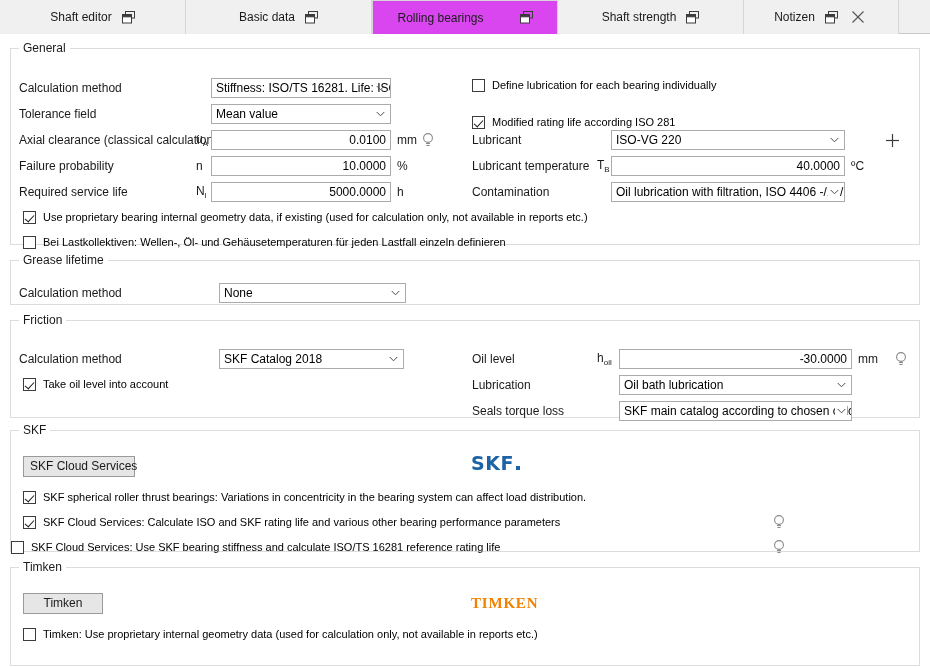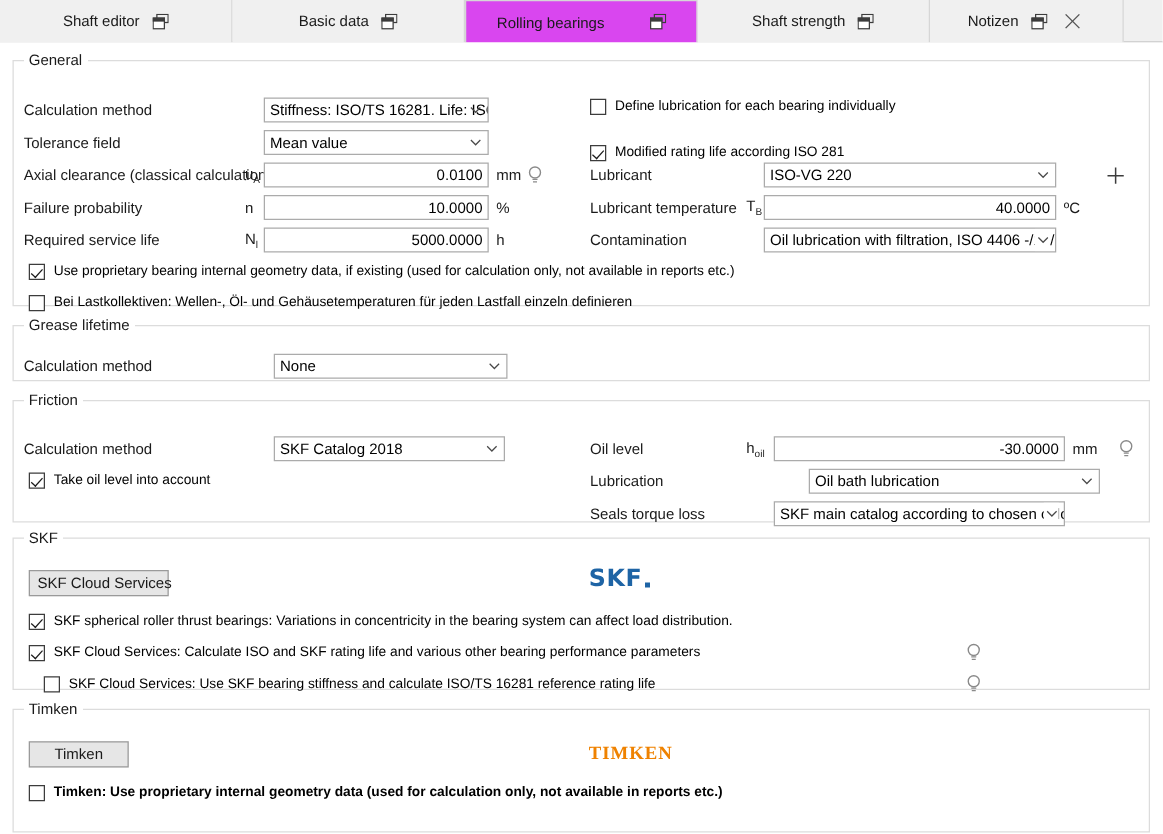--- a/index.html
+++ b/index.html
@@ -396,21 +396,21 @@
       <span class="unit" style="width:30px; padding-left:6px">mm</span>
       <span class="bulb" style="margin-left:12px">
         <svg viewBox="0 0 14 16" width="14" height="16">
             <circle cx="7" cy="6" r="4.4" fill="none" stroke="#8a8a8a" stroke-width="1.1"></circle>
             <line x1="5" y1="11.5" x2="9" y2="11.5" stroke="#8a8a8a" stroke-width="1.1"></line>
             <line x1="5.4" y1="13.5" x2="8.6" y2="13.5" stroke="#8a8a8a" stroke-width="1.1"></line>
           </svg>
       </span>
     </div>
 
-    <div class="row" style="left:461px; top:48px;gap:28px;">
+    <div class="row" style="left:461px; top:48px;">
       <span class="lbl" style="width:147px">Lubrication</span>
       <span class="combo" style="width:233px">
         <span>Oil bath lubrication</span>
         <span class="arrow">
           <svg viewBox="0 0 10 6" width="9" height="6">
               <polyline points="0.8,0.8 5,5 9.2,0.8" fill="none" stroke="#4a4a4a" stroke-width="1.1"></polyline>
             </svg>
         </span>
       </span>
     </div>
@@ -456,21 +456,21 @@
     <div class="row" style="left:761px; top:77px;">
       <span class="bulb">
         <svg viewBox="0 0 14 16" width="14" height="16">
             <circle cx="7" cy="6" r="4.4" fill="none" stroke="#8a8a8a" stroke-width="1.1"></circle>
             <line x1="5" y1="11.5" x2="9" y2="11.5" stroke="#8a8a8a" stroke-width="1.1"></line>
             <line x1="5.4" y1="13.5" x2="8.6" y2="13.5" stroke="#8a8a8a" stroke-width="1.1"></line>
           </svg>
       </span>
     </div>
 
-    <div class="row" style="left:24px; top:103px;">
+    <div class="row" style="left:0; top:103px;">
       <span class="cb">
         <span class="cbbox"></span>
         <span class="cbtext">SKF Cloud Services: Use SKF bearing stiffness and calculate ISO/TS 16281 reference rating life</span>
       </span>
     </div>
     <div class="row" style="left:761px; top:102px;">
       <span class="bulb">
         <svg viewBox="0 0 14 16" width="14" height="16">
             <circle cx="7" cy="6" r="4.4" fill="none" stroke="#8a8a8a" stroke-width="1.1"></circle>
             <line x1="5" y1="11.5" x2="9" y2="11.5" stroke="#8a8a8a" stroke-width="1.1"></line>
@@ -484,21 +484,21 @@
     <legend>Timken</legend>
 
     <div class="row" style="left:12px; top:19px;">
       <span class="btn" style="width:80px">Timken</span>
     </div>
 
     <div class="row" style="left:460px; top:21px;">
       <span class="timken-logo">TIMKEN</span>
     </div>
 
-    <div class="row" style="left:12px; top:53px;font-weight:bold;">
+    <div class="row" style="left:12px; top:53px;">
       <span class="cb">
         <span class="cbbox"></span>
         <span class="cbtext">Timken: Use proprietary internal geometry data (used for calculation only, not available in reports etc.)</span>
       </span>
     </div>
   </fieldset>
 
 </div>
 
 </body></html>

